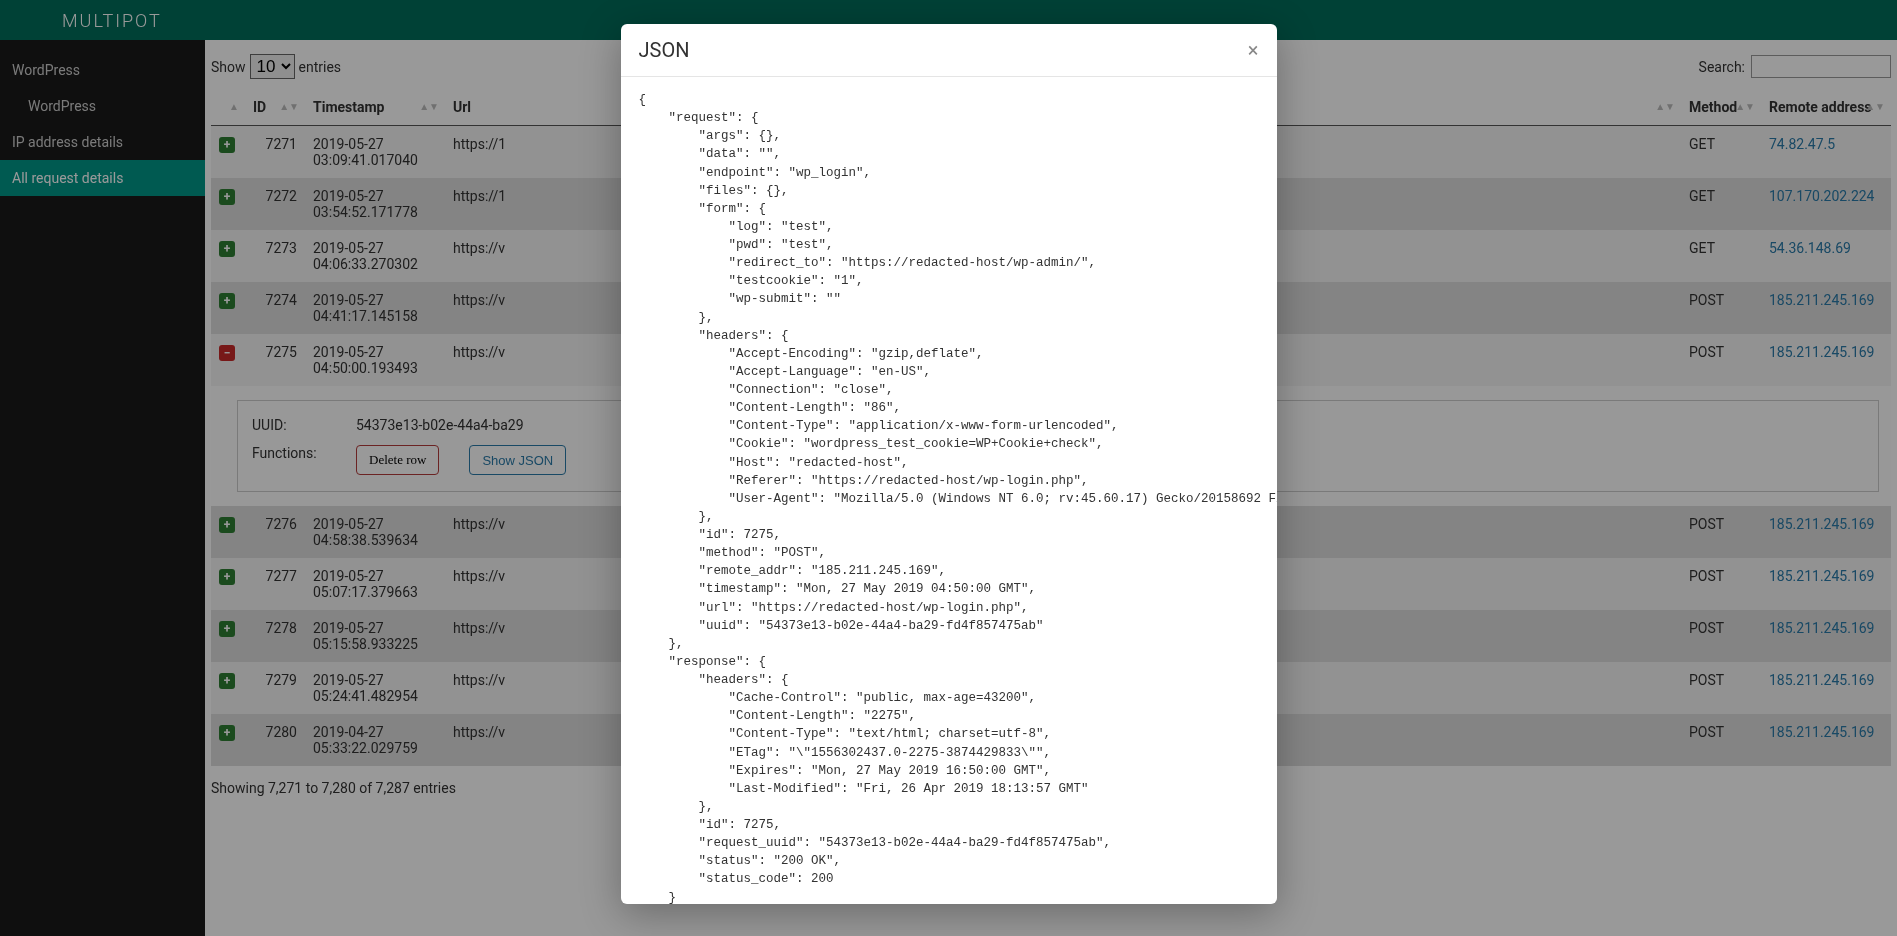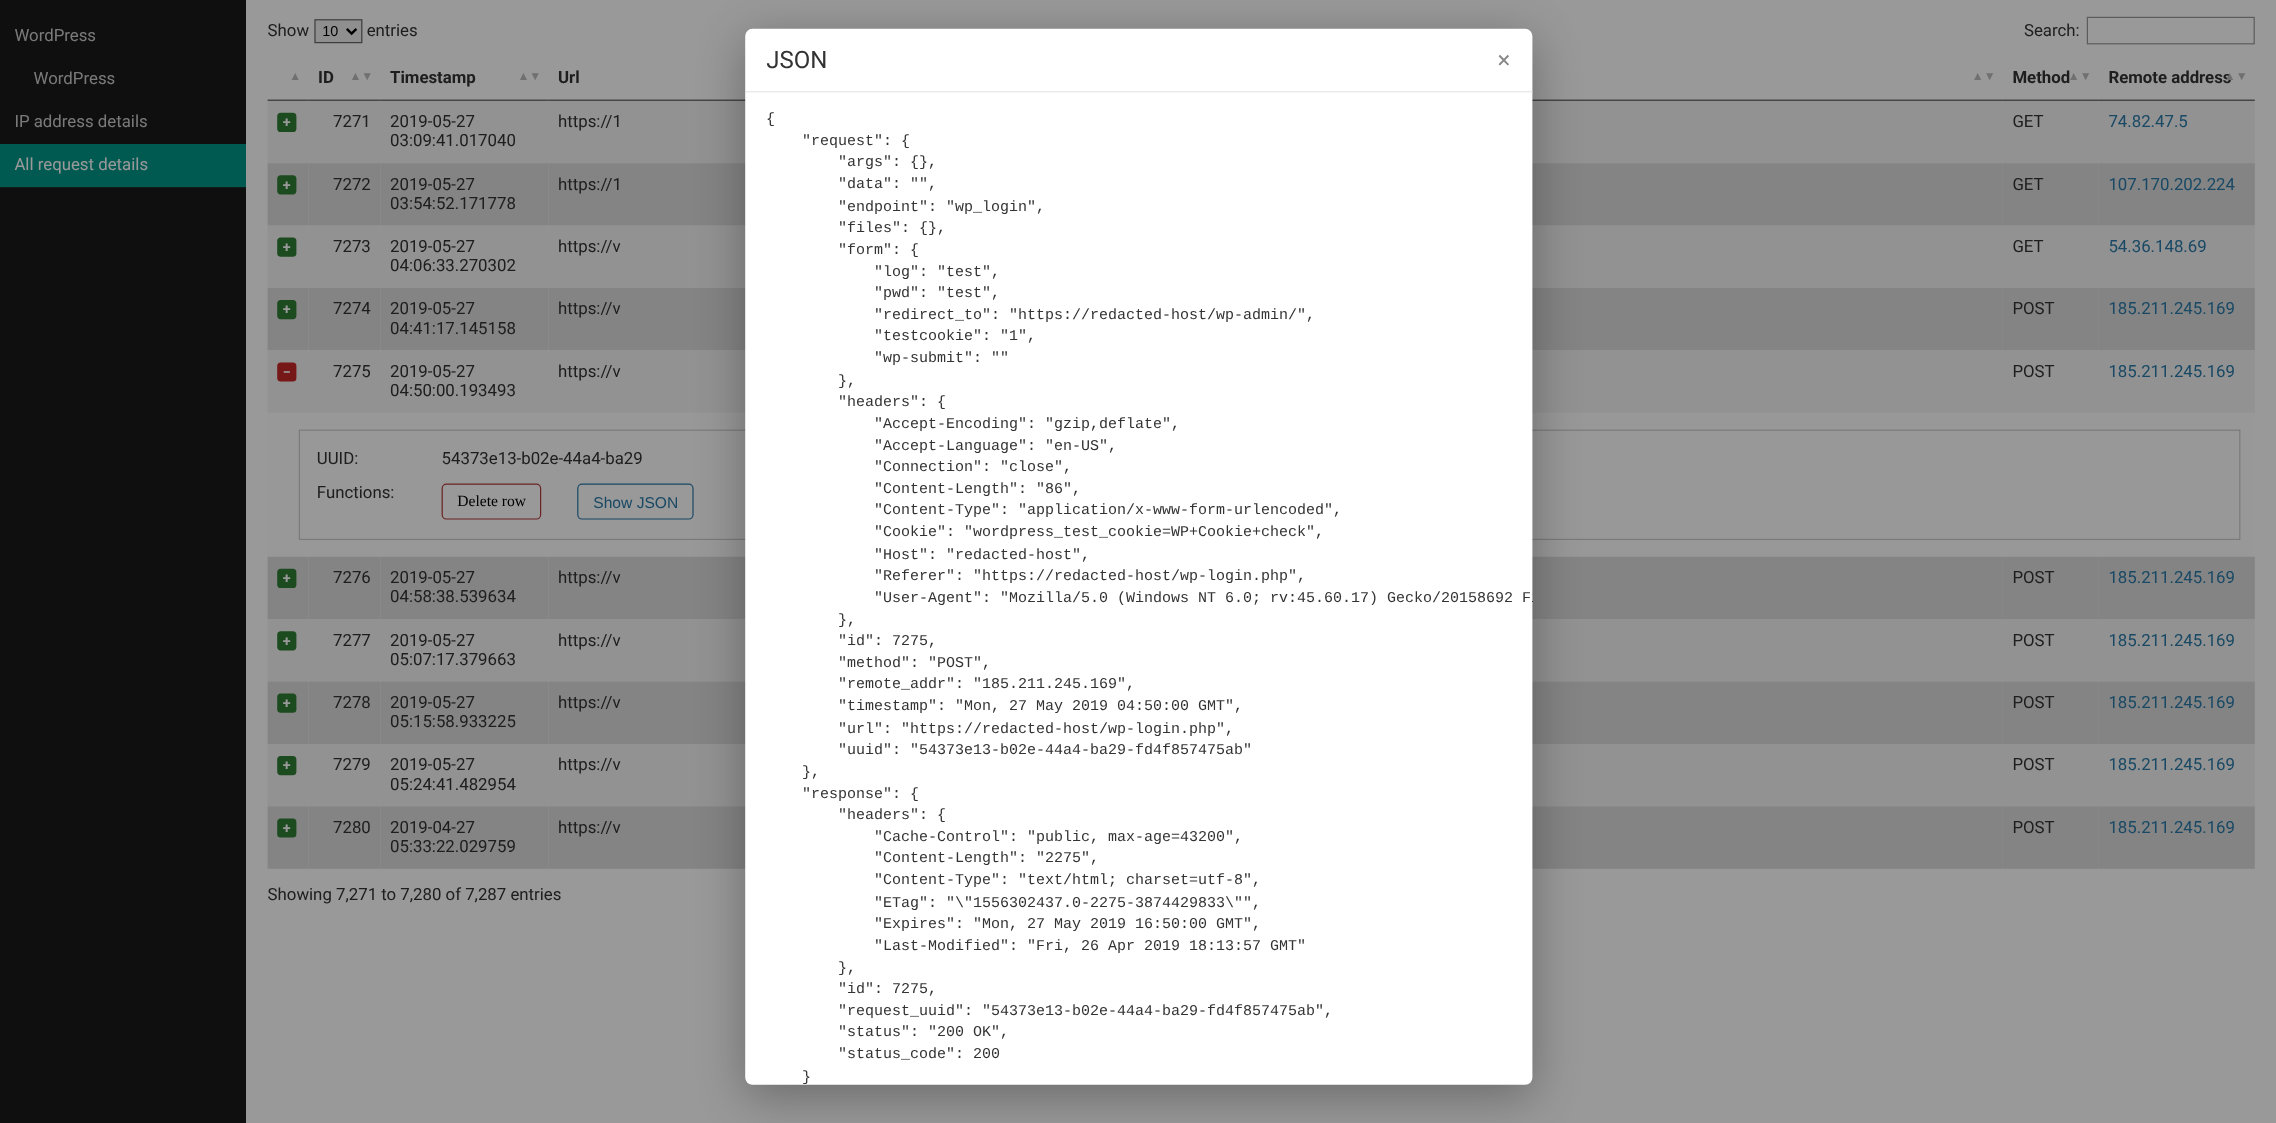--- a/index.html
+++ b/index.html
@@ -5,24 +5,24 @@
   * { margin: 0; padding: 0; box-sizing: border-box; }
   body { font-family: -apple-system, BlinkMacSystemFont, "Segoe UI", Roboto, sans-serif; font-size: 14px; color: #333; background: #fff; overflow: hidden; }
   .app { display: flex; flex-direction: column; height: 936px; width: 1897px; position: relative; }
   .topbar { background: #006d5b; color: #fff; height: 40px; display: flex; align-items: center; padding-left: 62px; }
   .brand { font-size: 18px; letter-spacing: 2px; font-weight: 300; }
   .body { display: flex; flex: 1; min-height: 0; }
   .sidebar { width: 205px; background: #1a1a1a; color: #ccc; padding-top: 12px; flex-shrink: 0; }
   .sidebar .nav-item { padding: 10px 12px; cursor: pointer; }
   .sidebar .nav-item.sub { padding-left: 28px; }
   .sidebar .nav-item.active { background: #009688; color: #fff; }
-  .main { flex: 1; background: #fff; padding: 14px 18px; overflow: auto; position: relative; }
+  .main { flex: 1; background: #fff; padding: 14px 6px; overflow: auto; position: relative; }
   .controls-top { display: flex; align-items: center; justify-content: space-between; margin-bottom: 10px; }
   .show-entries { display: flex; align-items: center; gap: 4px; }
-  .show-entries select { border: 1px solid #666; padding: 1px 2px; font-size: 12px; }
+  .show-entries select { border: 1px solid #666; padding: 1px 2px; font-size: 17px; }
   .search-wrap { display: flex; align-items: center; gap: 6px; }
   .search-wrap input { border: 1px solid #999; padding: 3px 6px; width: 140px; font-size: 13px; }
   table.data { width: 100%; border-collapse: collapse; }
   table.data thead th { text-align: left; font-weight: 700; padding: 10px 8px; border-bottom: 1px solid #555; position: relative; }
   table.data thead th .sort { color: #bbb; font-size: 10px; position: absolute; right: 6px; top: 50%; transform: translateY(-50%); line-height: 8px; }
   table.data tbody tr.odd { background: #f3f3f3; }
   table.data tbody tr.even { background: #dcdcdc; }
   table.data tbody td { padding: 10px 8px; vertical-align: top; }
   .expander { width: 16px; height: 16px; display: inline-flex; align-items: center; justify-content: center; border-radius: 3px; color: #fff; font-size: 12px; font-weight: bold; cursor: pointer; }
   .expander.plus { background: #2e7d32; }
@@ -49,20 +49,23 @@
   .modal-body pre { font-family: "Consolas", "Courier New", monospace; font-size: 12.5px; line-height: 1.45; white-space: pre; }
   .th-expand { width: 34px; }
   .th-id { width: 60px; text-align: right; }
   td.id-cell { text-align: right; }
   .sort-asc { color: #555; }
 </style>
 </head>
 <body>
 
 <div class="app">
+  <div class="topbar">
+    <span class="brand">MULTIPOT</span>
+  </div>
   <div class="body">
     <div class="sidebar" id="sidebar">
         <div class="nav-item">WordPress</div>
         <div class="nav-item sub">WordPress</div>
         <div class="nav-item">IP address details</div>
         <div class="nav-item active">All request details</div>
       </div>
     <div class="main">
       <div class="controls-top">
         <div class="show-entries">

